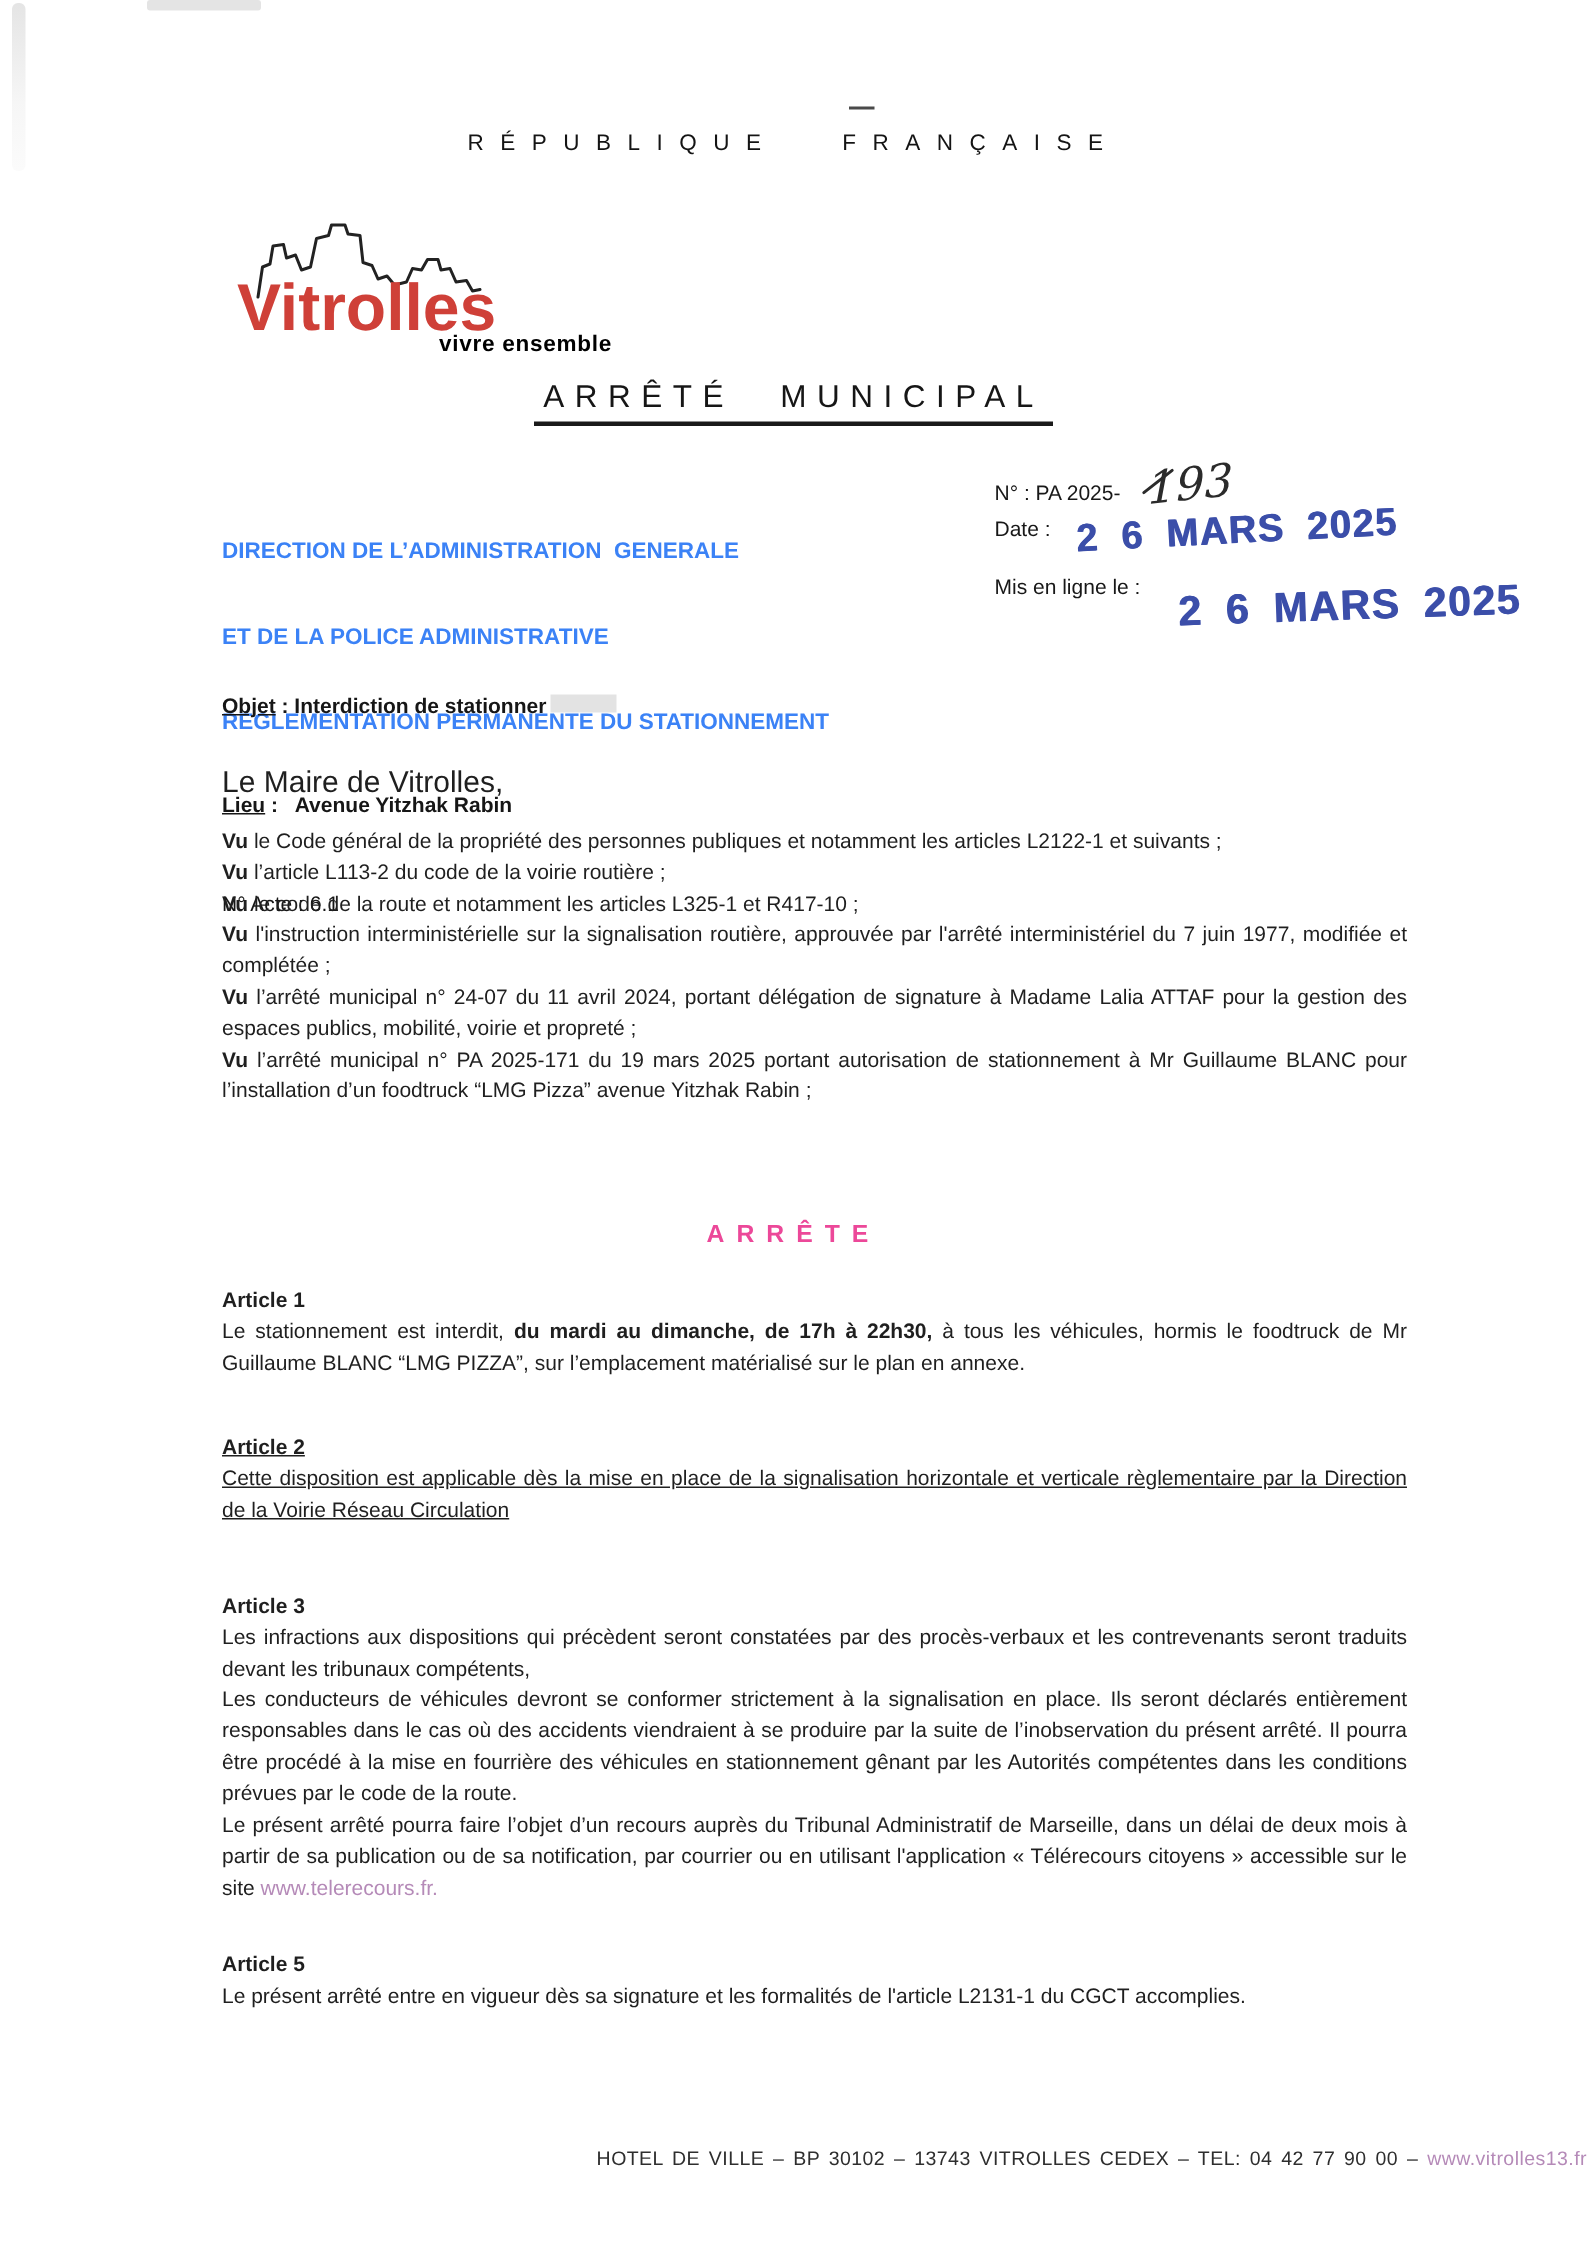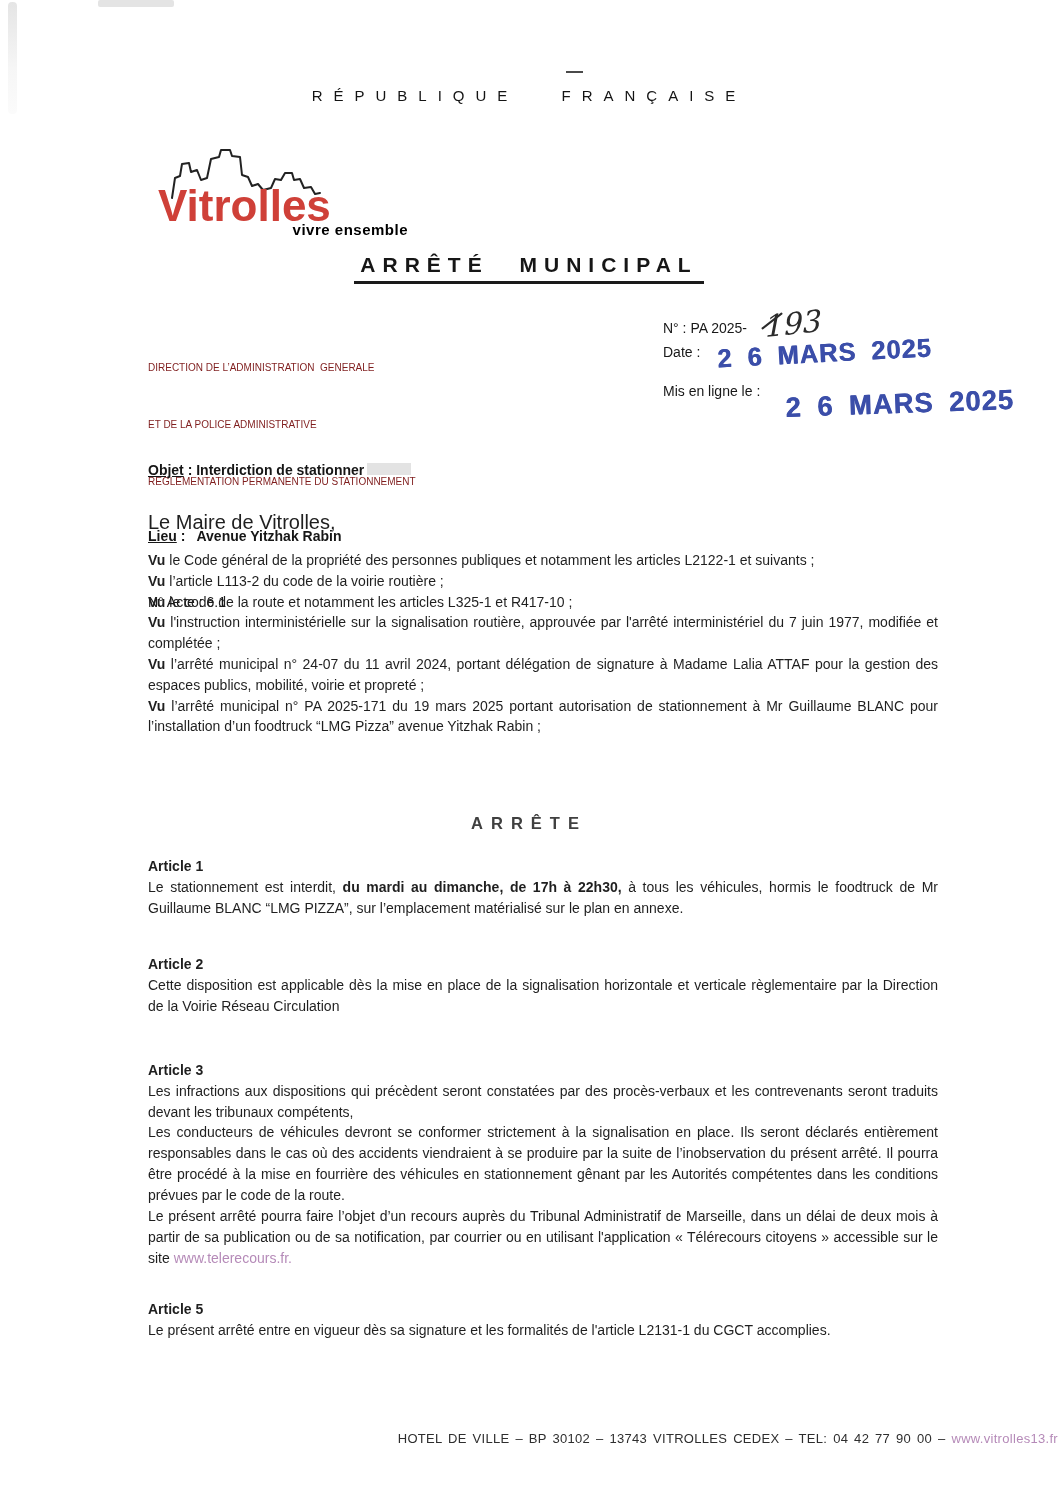--- a/index.html
+++ b/index.html
@@ -18,25 +18,25 @@
     font-size:15px;letter-spacing:11px;word-spacing:28px;color:#141414;white-space:nowrap;}
 
   .logo{position:absolute;left:158px;top:144px;width:300px;}
   .logo svg{display:block;margin-left:10px;}
   .logo-text{margin-top:-18px;font-weight:bold;font-size:44px;line-height:1;
     color:#cf4038;letter-spacing:0;}
   .logo-tagline{margin-top:-7px;width:250px;text-align:right;font-weight:bold;
     font-size:15px;color:#000000;letter-spacing:.5px;}
 
   .doc-title{position:absolute;top:253px;left:0;width:100%;text-align:center;}
-  .doc-title span{display:inline-block;font-size:21px;font-weight:bold;letter-spacing:7px;
+  .doc-title span{display:inline-block;font-size:21px;font-weight:normal;letter-spacing:7px;
     word-spacing:18px;color:#161616;border-bottom:3px solid #1a1a1a;padding:0 6px 4px 6px;}
 
-  .direction{position:absolute;left:148px;top:320px;font-size:10px;line-height:19px;
-    color:#7f1d1d;white-space:pre-wrap;}
+  .direction{position:absolute;left:148px;top:320px;font-size:15px;line-height:19px;
+    color:#3b82f6;white-space:pre-wrap;font-weight:bold;}
 
   .meta{position:absolute;left:663px;top:320px;font-size:14px;color:#181818;width:330px;}
   .meta-row{position:absolute;left:0;white-space:nowrap;}
   .handwritten{position:absolute;left:102px;top:-14px;font-family:"DejaVu Serif",serif;
     font-style:italic;font-size:30px;color:#2b2b2b;transform:rotate(-6deg) skewX(-6deg);}
   .handwritten-stroke{position:absolute;left:96px;top:0px;width:26px;height:2px;background:#2b2b2b;
     transform:rotate(-38deg);border-radius:2px;}
   .stamp{position:absolute;color:#3b4ea9;font-weight:bold;white-space:nowrap;
     letter-spacing:1px;word-spacing:7px;text-shadow:.6px 0 0 currentColor;}
   .stamp-date{left:52px;top:18px;font-size:26px;transform:rotate(-3deg) scaleX(.98);}
@@ -48,27 +48,27 @@
   .u{text-decoration:underline;}
 
   .salutation{position:absolute;left:148px;top:511px;font-size:20px;}
 
   .recitals{position:absolute;left:148px;top:550px;width:790px;font-size:14px;
     line-height:20.8px;text-align:justify;}
   .recitals p{margin:0;}
   .b{font-weight:bold;}
 
   .arrete-heading{position:absolute;top:814px;left:0;width:100%;text-align:center;
-    font-size:16.5px;font-weight:bold;letter-spacing:8px;color:#404040;}
+    font-size:16.5px;font-weight:bold;letter-spacing:8px;color:#ec4899;}
 
   .article{position:absolute;left:148px;width:790px;font-size:14px;line-height:20.8px;}
   .article h3{margin:0;font-size:14px;font-weight:bold;line-height:20.8px;}
   .article p{margin:0;text-align:justify;}
   .art-1{top:856px;}
-  .art-2{top:954px;}
+  .art-2{top:954px;text-decoration:underline;}
   .art-3{top:1060px;}
   .art-4{top:1206px;}
   .art-5{top:1299px;}
   a.doc-link{color:#b58ab8;text-decoration:none;cursor:pointer;}
 
   .footer{position:absolute;top:1391px;left:0;width:100%;text-align:right;
     font-size:13px;color:#2e2e2e;letter-spacing:.3px;word-spacing:2px;margin-top:40px;}
 </style>
 </head>
 <body>

